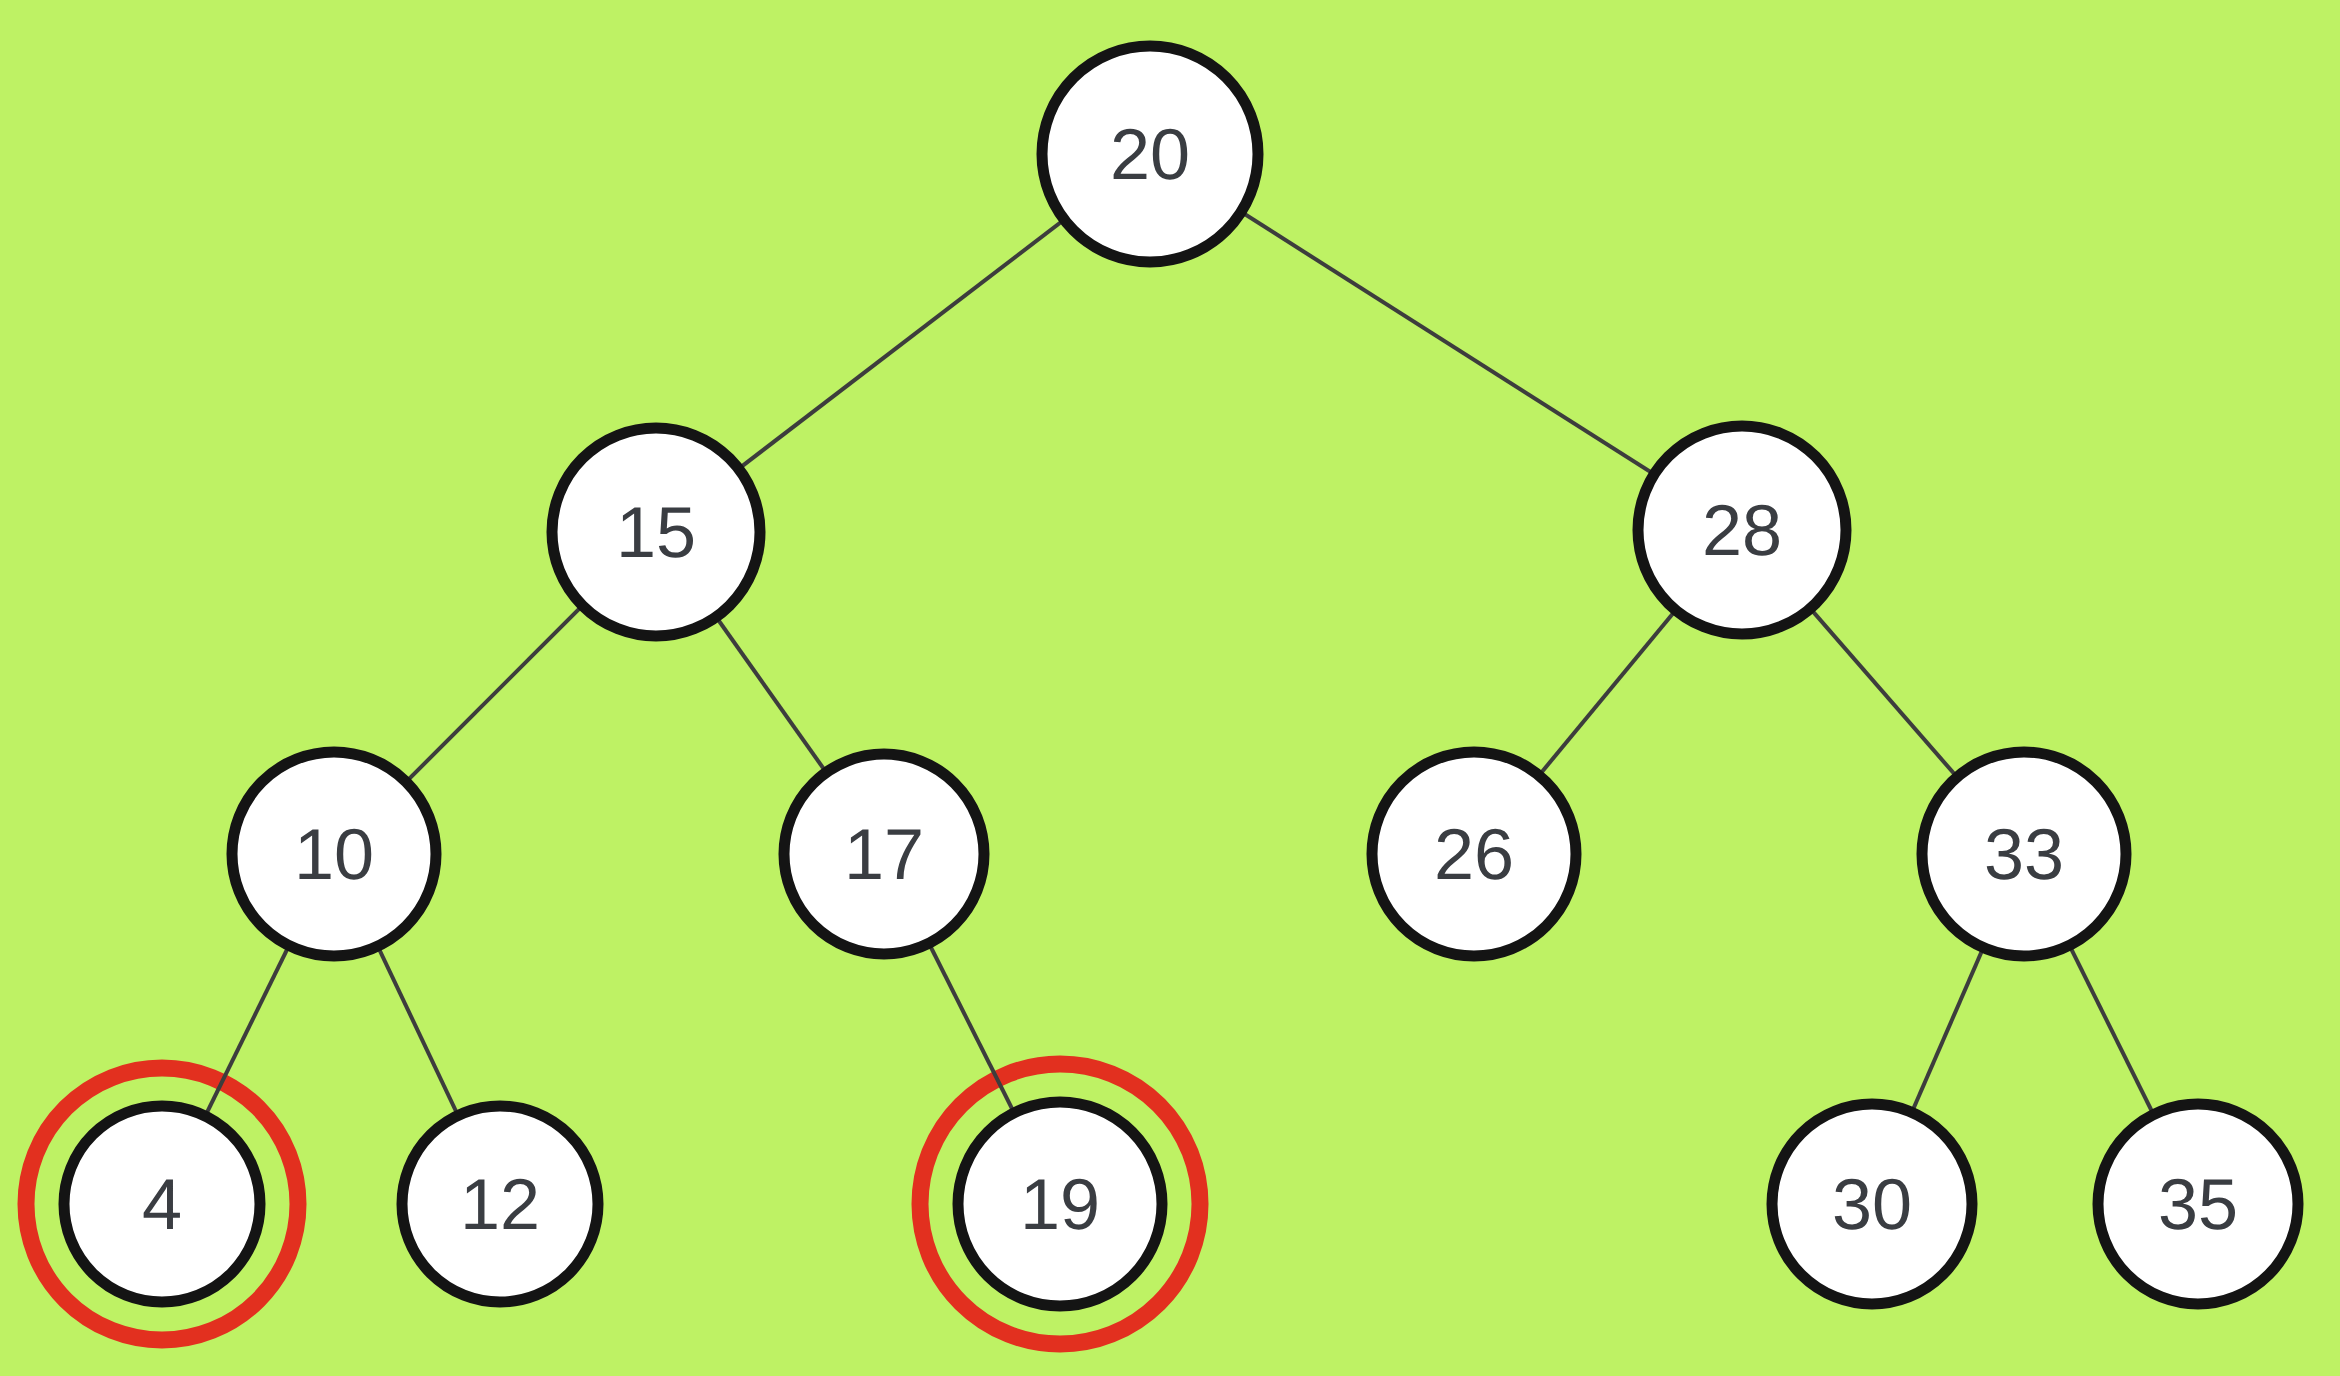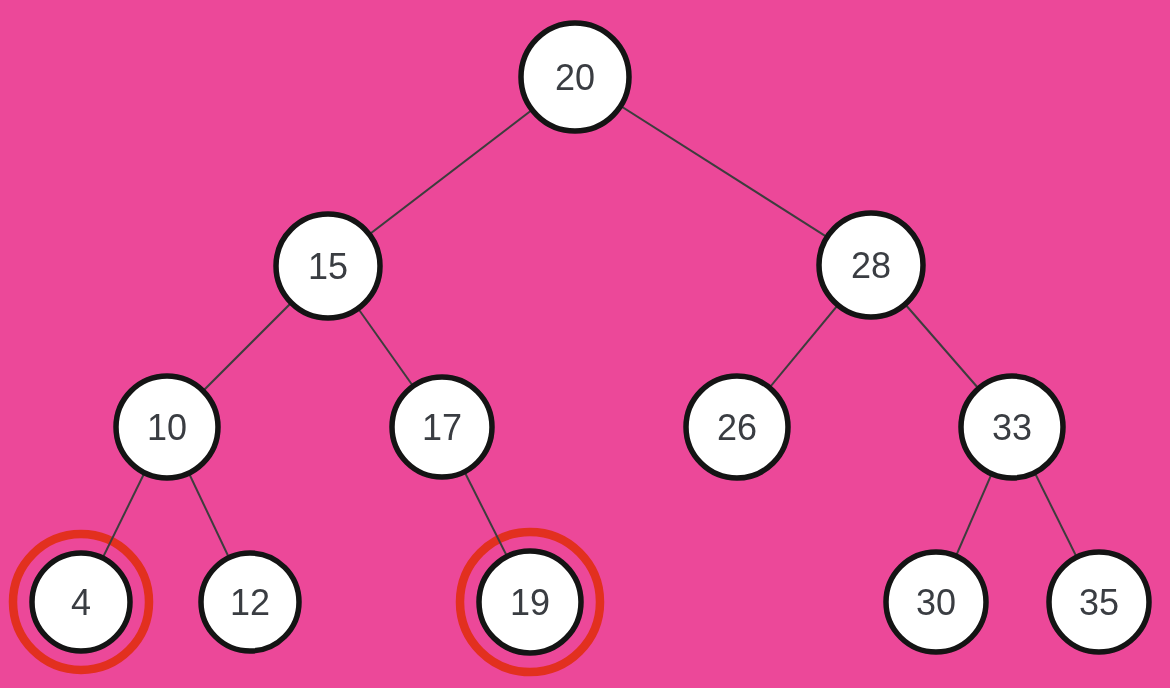--- a/index.html
+++ b/index.html
@@ -4,21 +4,21 @@
 <style>
   html, body {
     margin: 0;
     padding: 0;
     background: #ffffff;
   }
   .stage {
     position: relative;
     width: 1170px;
     height: 688px;
-    background: #ec4899;
+    background: #bef264;
     overflow: hidden;
     font-family: "Liberation Sans", sans-serif;
   }
   svg.tree {
     display: block;
     width: 1170px;
     height: 688px;
   }
   .node-label {
     font-family: "Liberation Sans", sans-serif;

